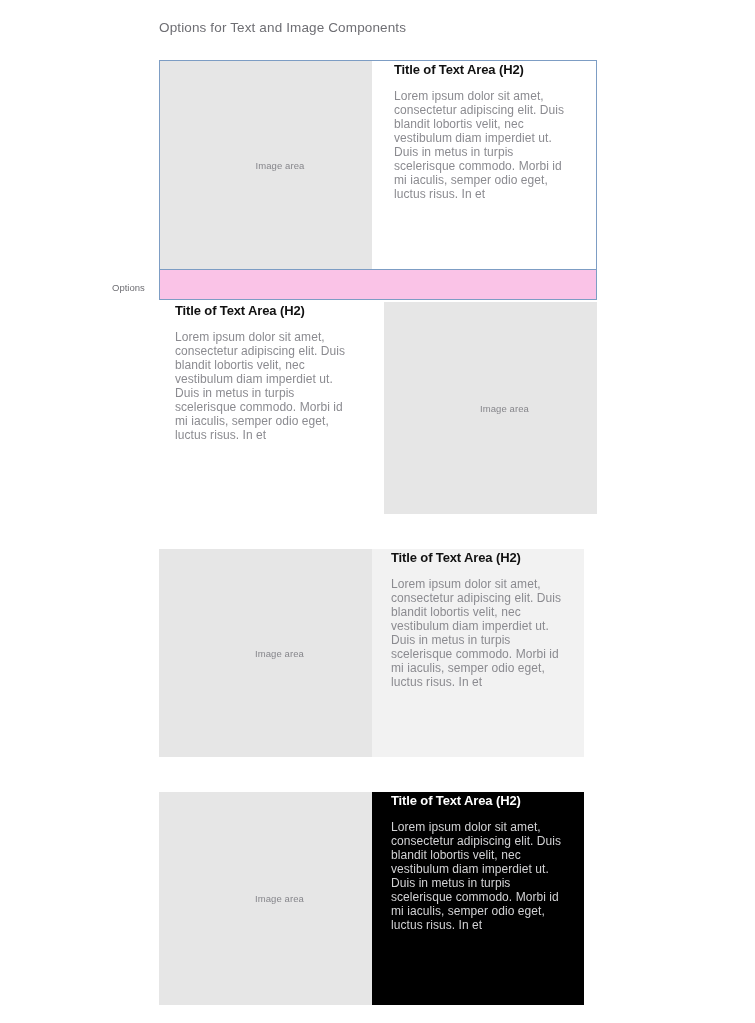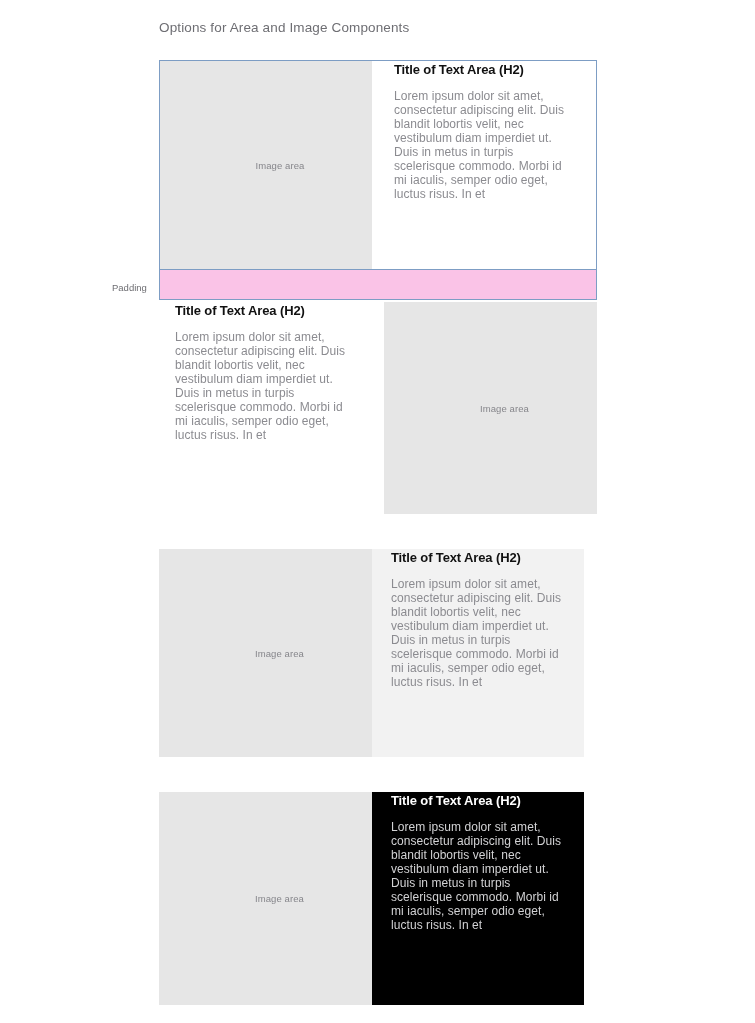--- a/index.html
+++ b/index.html
@@ -138,35 +138,35 @@
     padding: 0 20px 0 19px;
   }
   #block-4 .h2 { color: #ffffff; }
   #block-4 .body-copy { color: #d2d2d4; }
 </style>
 </head>
 <body>
 
 <div class="page">
 
-  <div class="page-title">Options for Area and Image Components</div>
+  <div class="page-title">Options for Text and Image Components</div>
 
   <div class="block" id="block-1">
     <div class="img-pane">
       <span class="img-pane-label">Image area</span>
     </div>
     <div class="txt-pane">
       <div class="txt-inner">
         <div class="h2">Title of Text Area (H2)</div>
         <div class="body-copy">Lorem ipsum dolor sit amet, consectetur adipiscing elit. Duis blandit lobortis velit, nec vestibulum diam imperdiet ut. Duis in metus in turpis scelerisque commodo. Morbi id mi iaculis, semper odio eget, luctus risus. In et</div>
       </div>
     </div>
   </div>
 
-  <div id="padding-label">Padding</div>
+  <div id="padding-label">Options</div>
   <div id="padding-band"></div>
 
   <div class="block" id="block-2">
     <div class="txt-pane">
       <div class="txt-inner">
         <div class="h2">Title of Text Area (H2)</div>
         <div class="body-copy">Lorem ipsum dolor sit amet, consectetur adipiscing elit. Duis blandit lobortis velit, nec vestibulum diam imperdiet ut. Duis in metus in turpis scelerisque commodo. Morbi id mi iaculis, semper odio eget, luctus risus. In et</div>
       </div>
     </div>
     <div class="img-pane">

